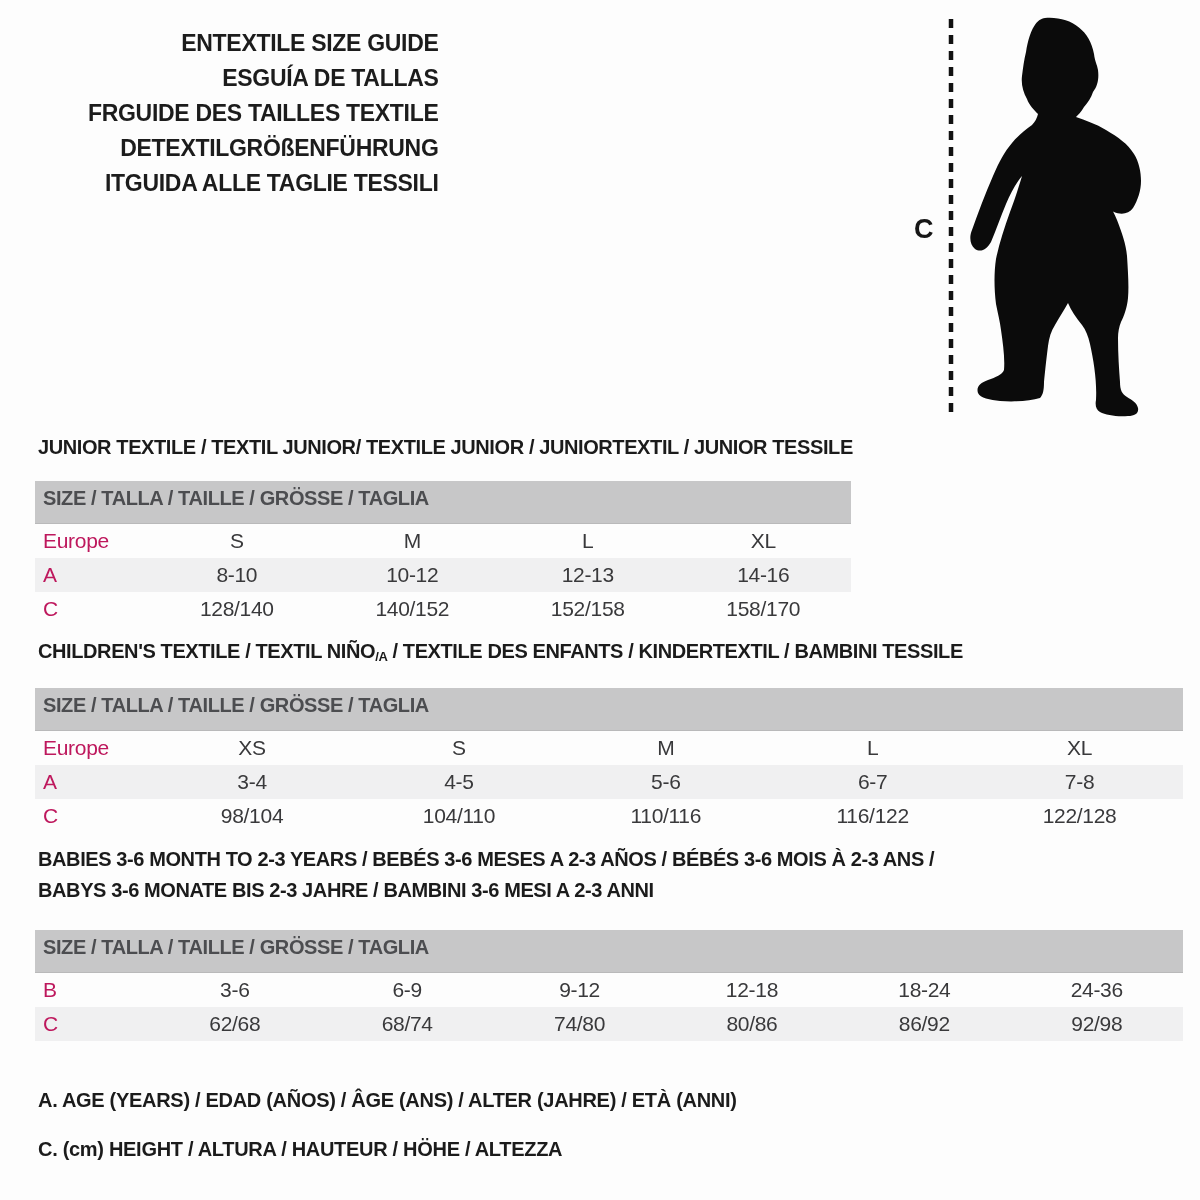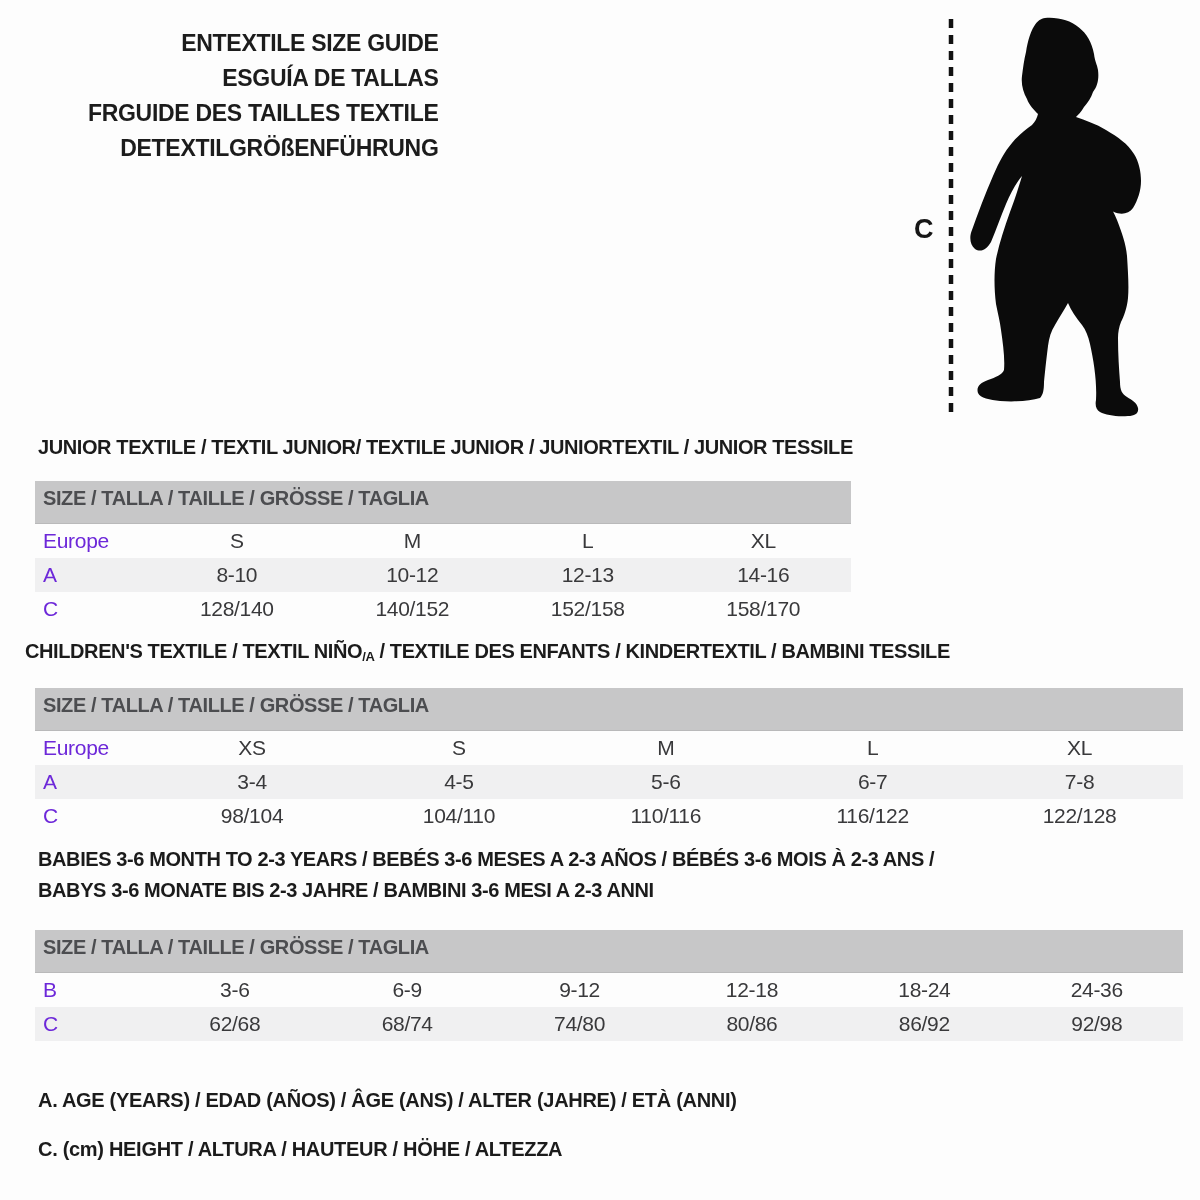--- a/index.html
+++ b/index.html
@@ -28,21 +28,21 @@
 
   
   .size-table{position:absolute;}
   .size-bar{
     height:43px;line-height:34px;padding-left:8px;box-sizing:border-box;
     background:#c7c7c8;color:#4c4d50;font-weight:700;font-size:20px;
     letter-spacing:-0.4px;border-bottom:1px solid #b9b9ba;
   }
   table{border-collapse:collapse;table-layout:fixed;width:100%;}
   td{height:34px;font-size:21px;letter-spacing:-0.3px;color:#39393b;text-align:center;padding:0;vertical-align:middle;}
-  td.label{text-align:left;padding-left:8px;font-size:21px;color:#6d28d9;}
+  td.label{text-align:left;padding-left:8px;font-size:21px;color:#be185d;}
   tr.shaded{background:#f0f0f1;}
   .junior-table{left:35px;top:481px;width:816px;}
   .junior-table td.label{width:13%;}
   .children-table{left:35px;top:688px;width:1148px;}
   .children-table td.label{width:9.2%;}
   .babies-table{left:35px;top:930px;width:1148px;}
   .babies-table td.label{width:9.2%;}
 
   
   .legend{left:38px;top:1068px;}
@@ -56,20 +56,23 @@
     <span class="lang-code">EN</span><span class="lang-title">TEXTILE SIZE GUIDE</span>
   </div>
   <div class="lang-row">
     <span class="lang-code">ES</span><span class="lang-title">GUÍA DE TALLAS</span>
   </div>
   <div class="lang-row">
     <span class="lang-code">FR</span><span class="lang-title">GUIDE DES TAILLES TEXTILE</span>
   </div>
   <div class="lang-row">
     <span class="lang-code">DE</span><span class="lang-title">TEXTILGRÖßENFÜHRUNG</span>
+  </div>
+  <div class="lang-row">
+    <span class="lang-code">IT</span><span class="lang-title">GUIDA ALLE TAGLIE TESSILI</span>
   </div>
 </div>
 
 <svg class="abs dash-line-svg" width="12" height="402" viewBox="0 0 12 402">
   <line x1="6" y1="2" x2="6" y2="400" stroke="#111" stroke-width="4.5" stroke-dasharray="9 7"></line>
 </svg>
 <div class="abs height-label">C</div>
 <svg class="abs toddler-svg" width="240" height="406" viewBox="0 0 240 406">
   <path fill="#0b0b0b" d="M 85,4
     C 110,2 130,16 134,40
@@ -147,21 +150,21 @@
         <td class="label">C</td>
         <td>128/140</td>
         <td>140/152</td>
         <td>152/158</td>
         <td>158/170</td>
       </tr>
     </tbody>
   </table>
 </div>
 
-<div class="abs section-heading" style="left:25px;top:640px;"><span>CHILDREN'S TEXTILE / TEXTIL NIÑO</span><span class="heading-sub">/A</span><span> / TEXTILE DES ENFANTS / KINDERTEXTIL / BAMBINI TESSILE</span></div>
+<div class="abs section-heading" style="left:38px;top:640px;"><span>CHILDREN'S TEXTILE / TEXTIL NIÑO</span><span class="heading-sub">/A</span><span> / TEXTILE DES ENFANTS / KINDERTEXTIL / BAMBINI TESSILE</span></div>
 <div class="size-table children-table">
   <div class="size-bar">SIZE / TALLA / TAILLE / GRÖSSE / TAGLIA</div>
   <table>
     <tbody>
       <tr>
         <td class="label">Europe</td>
         <td>XS</td>
         <td>S</td>
         <td>M</td>
         <td>L</td>

